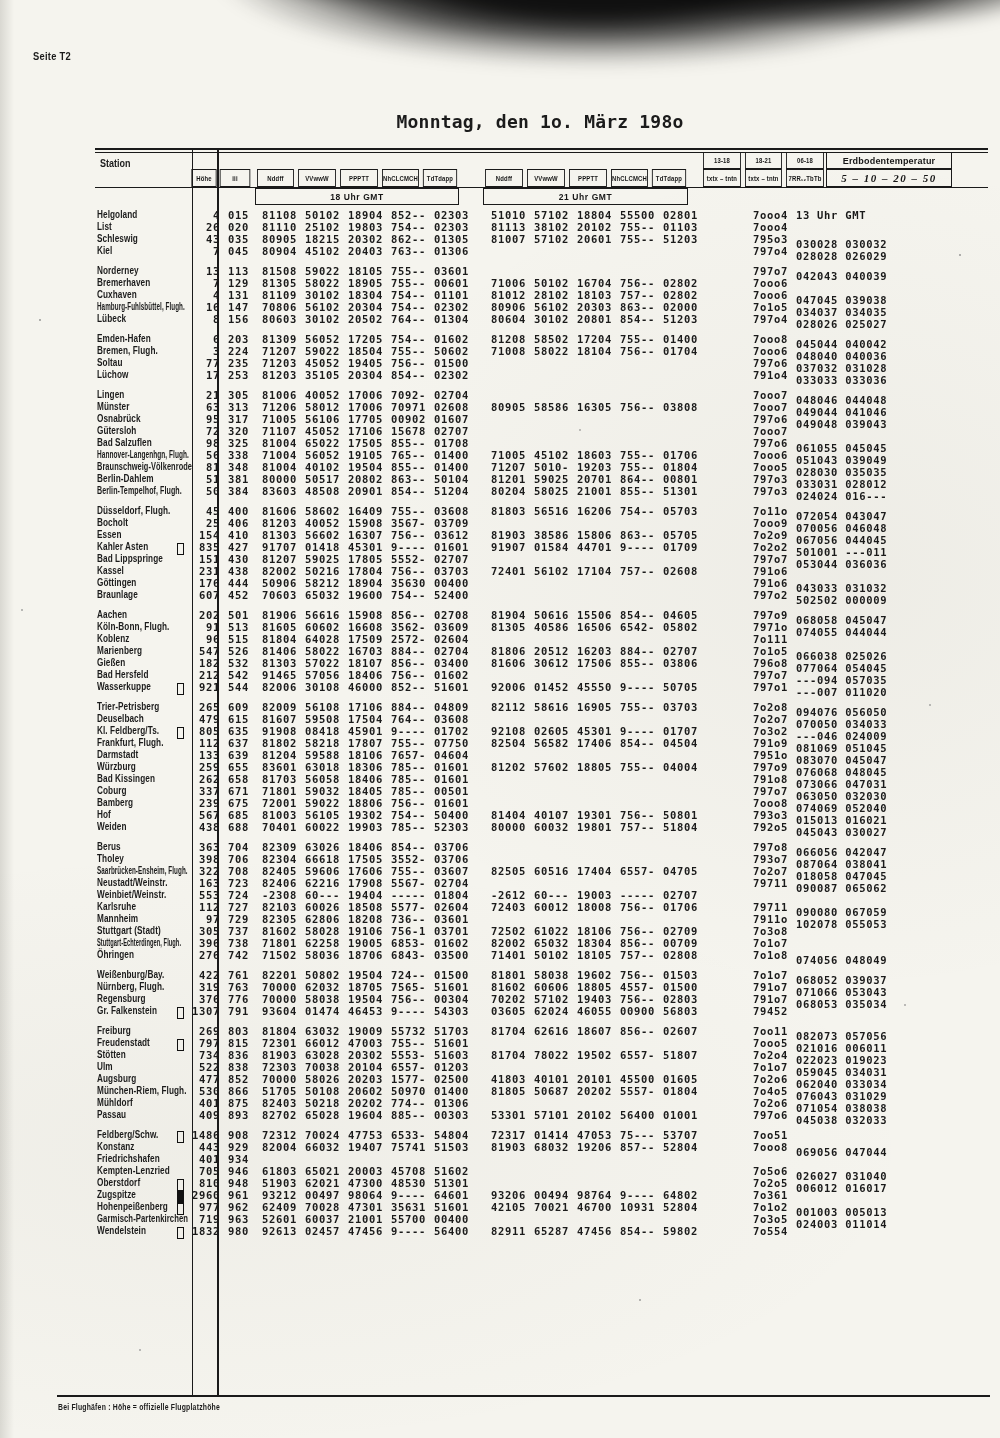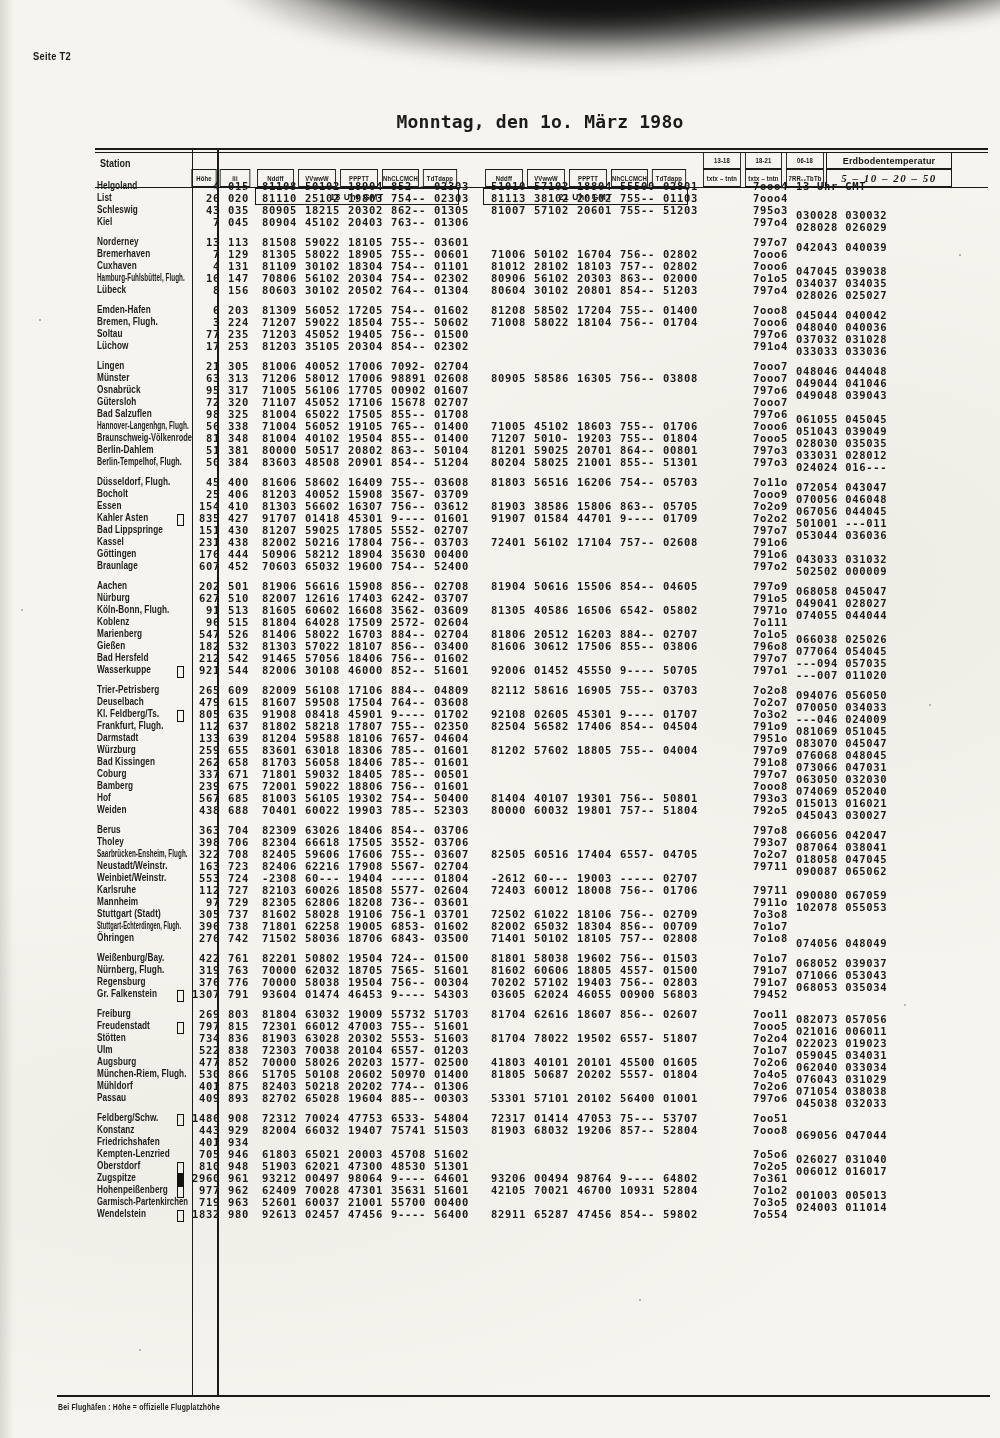--- a/index.html
+++ b/index.html
@@ -43,21 +43,21 @@
     font-weight:700;color:#161616;background:transparent;}
   .lab-lg{font-size:8.5px;letter-spacing:.6px;margin-top:36px;}
   .lab-sm{font-size:6.6px;letter-spacing:.2px;transform:scaleX(.9);white-space:nowrap;}
   .lab-erd{font-size:9px;letter-spacing:.2px;}
   .lab-ital{font-family:"Liberation Serif", serif;font-style:italic;font-weight:700;
     font-size:11px;letter-spacing:1.5px;white-space:nowrap;}
   .station-lab{position:absolute;left:100px;top:158px;font-size:10px;font-weight:700;
     transform:scaleX(.9);transform-origin:0 50%;}
 
   
-  #tbl{position:absolute;left:95px;top:180px;width:895px;}
+  #tbl{position:absolute;left:95px;top:209px;width:895px;}
   .grp{margin-bottom:8px;}
   .r{position:relative;height:12px;}
   .r span{position:absolute;top:0;height:12px;line-height:12px;white-space:nowrap;}
   .nm{left:2px;font-size:10px;font-weight:700;transform-origin:0 50%;letter-spacing:.1px;}
   .sym{left:82px;top:2px !important;width:7px;height:7px;border:1.4px solid #111;
     box-sizing:border-box;display:inline-block;}
   .sym.f{background:#111;}
   .num{font-family:"DejaVu Sans Mono", monospace;font-weight:700;font-size:10.5px;
     letter-spacing:.7px;color:#1a1a1a;}
   .hh{right:770px;text-align:right;}
@@ -336,21 +336,21 @@
         <span class="num rr">7ooo7</span>
         <span class="num soil">048046 044048</span>
       </div>
       <div class="r">
         <span class="nm" style="transform: scaleX(0.82);">Münster</span>
         <span class="num hh">63</span>
         <span class="num ii">313</span>
         <span class="num a0">71206</span>
         <span class="num a1">58012</span>
         <span class="num a2">17006</span>
-        <span class="num a3">98891</span>
+        <span class="num a3">70971</span>
         <span class="num a4">02608</span>
         <span class="num b0">80905</span>
         <span class="num b1">58586</span>
         <span class="num b2">16305</span>
         <span class="num b3">756--</span>
         <span class="num b4">03808</span>
         <span class="num rr">7ooo7</span>
         <span class="num soil">049044 041046</span>
       </div>
       <div class="r">
@@ -587,32 +587,20 @@
         <span class="num a4">02708</span>
         <span class="num b0">81904</span>
         <span class="num b1">50616</span>
         <span class="num b2">15506</span>
         <span class="num b3">854--</span>
         <span class="num b4">04605</span>
         <span class="num rr">797o9</span>
         <span class="num soil">068058 045047</span>
       </div>
       <div class="r">
-        <span class="nm" style="transform: scaleX(0.82);">Nürburg</span>
-        <span class="num hh">627</span>
-        <span class="num ii">510</span>
-        <span class="num a0">82007</span>
-        <span class="num a1">12616</span>
-        <span class="num a2">17403</span>
-        <span class="num a3">6242-</span>
-        <span class="num a4">03707</span>
-        <span class="num rr">791o5</span>
-        <span class="num soil">049041 028027</span>
-      </div>
-      <div class="r">
         <span class="nm" style="transform: scaleX(0.82);">Köln-Bonn, Flugh.</span>
         <span class="num hh">91</span>
         <span class="num ii">513</span>
         <span class="num a0">81605</span>
         <span class="num a1">60602</span>
         <span class="num a2">16608</span>
         <span class="num a3">3562-</span>
         <span class="num a4">03609</span>
         <span class="num b0">81305</span>
         <span class="num b1">40586</span>
@@ -747,21 +735,21 @@
         <span class="num soil">---046 024009</span>
       </div>
       <div class="r">
         <span class="nm" style="transform: scaleX(0.82);">Frankfurt, Flugh.</span>
         <span class="num hh">112</span>
         <span class="num ii">637</span>
         <span class="num a0">81802</span>
         <span class="num a1">58218</span>
         <span class="num a2">17807</span>
         <span class="num a3">755--</span>
-        <span class="num a4">02350</span>
+        <span class="num a4">07750</span>
         <span class="num b0">82504</span>
         <span class="num b1">56582</span>
         <span class="num b2">17406</span>
         <span class="num b3">854--</span>
         <span class="num b4">04504</span>
         <span class="num rr">791o9</span>
         <span class="num soil">081069 051045</span>
       </div>
       <div class="r">
         <span class="nm" style="transform: scaleX(0.82);">Darmstadt</span>

